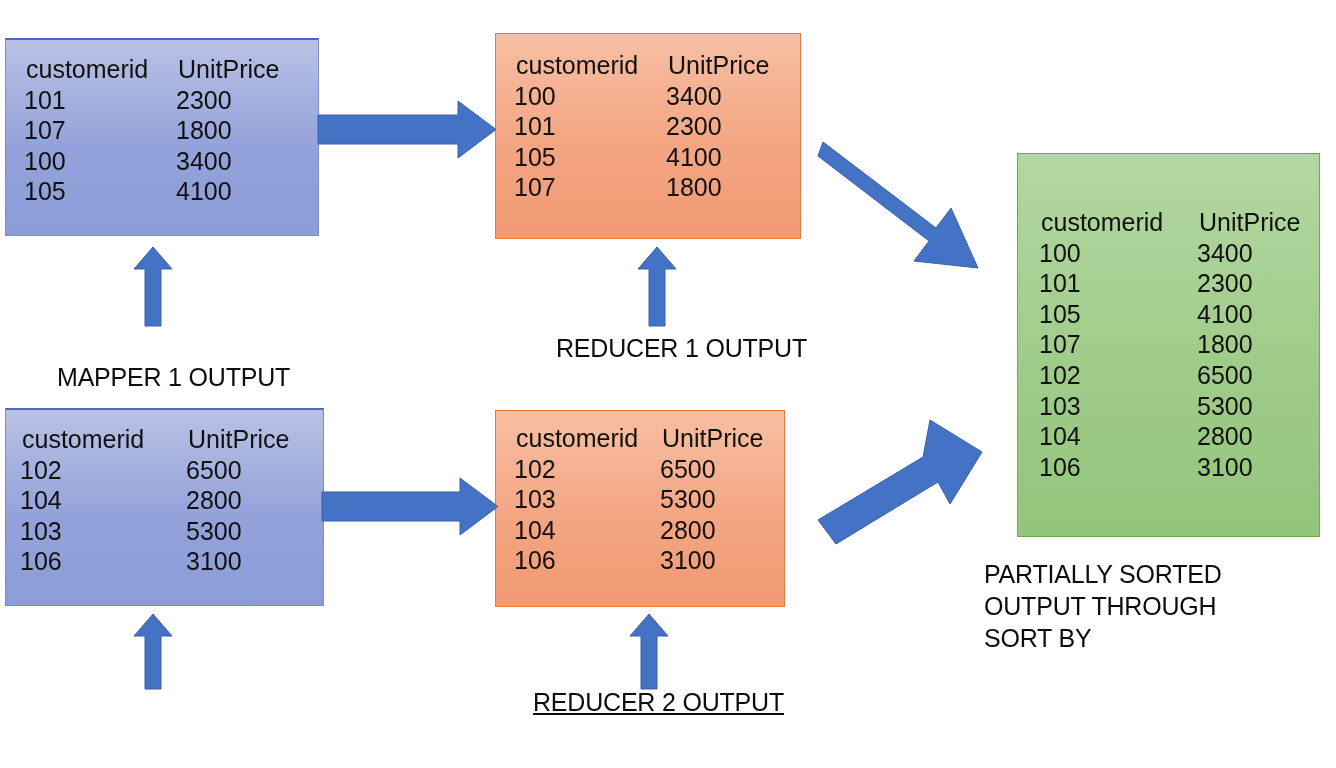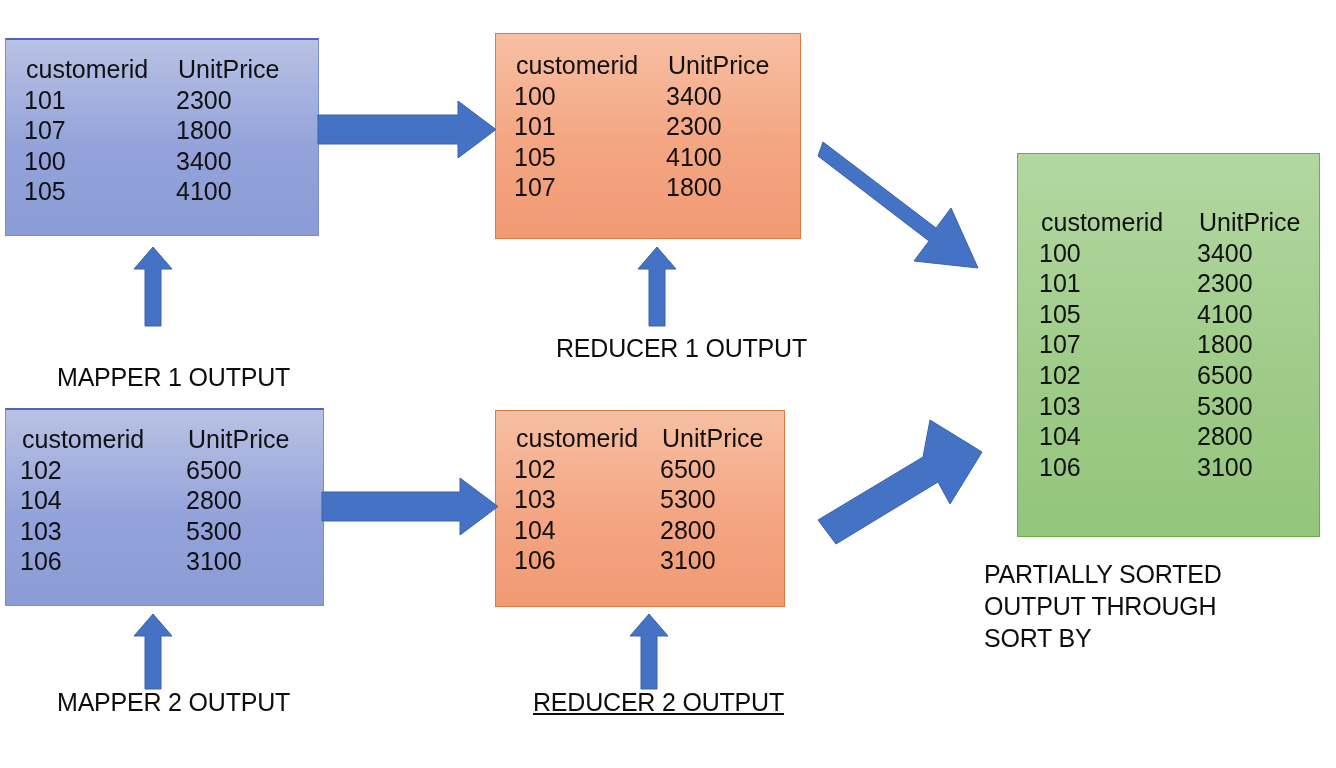--- a/index.html
+++ b/index.html
@@ -223,19 +223,18 @@
   <div class="arrow" style="left:629px;top:614px;width:40px;height:76px;">
     <svg width="40" height="76" viewBox="0 0 40 76">
       <polygon points="20,0 39,22 28,22 28,75 12,75 12,22 1,22" fill="#4472C4" stroke="#3A63AD" stroke-width="1"></polygon>
     </svg>
   </div>
 
   <div class="caption" style="left:57px;top:334px;margin-top:29px;">MAPPER 1 OUTPUT</div>
 
   <div class="caption" style="left:556px;top:334px;">REDUCER 1 OUTPUT</div>
 
-  <div class="caption" style="left:57px;top:688px;">MAPPER 2 OUTPUT</div>
 
   <div class="caption" style="left:533px;top:688px;text-decoration:underline;">REDUCER 2 OUTPUT</div>
 
   <div class="caption block" style="left:984px;top:558px;">PARTIALLY SORTED OUTPUT THROUGH SORT BY</div>
 
 </div>
 
 </body></html>

